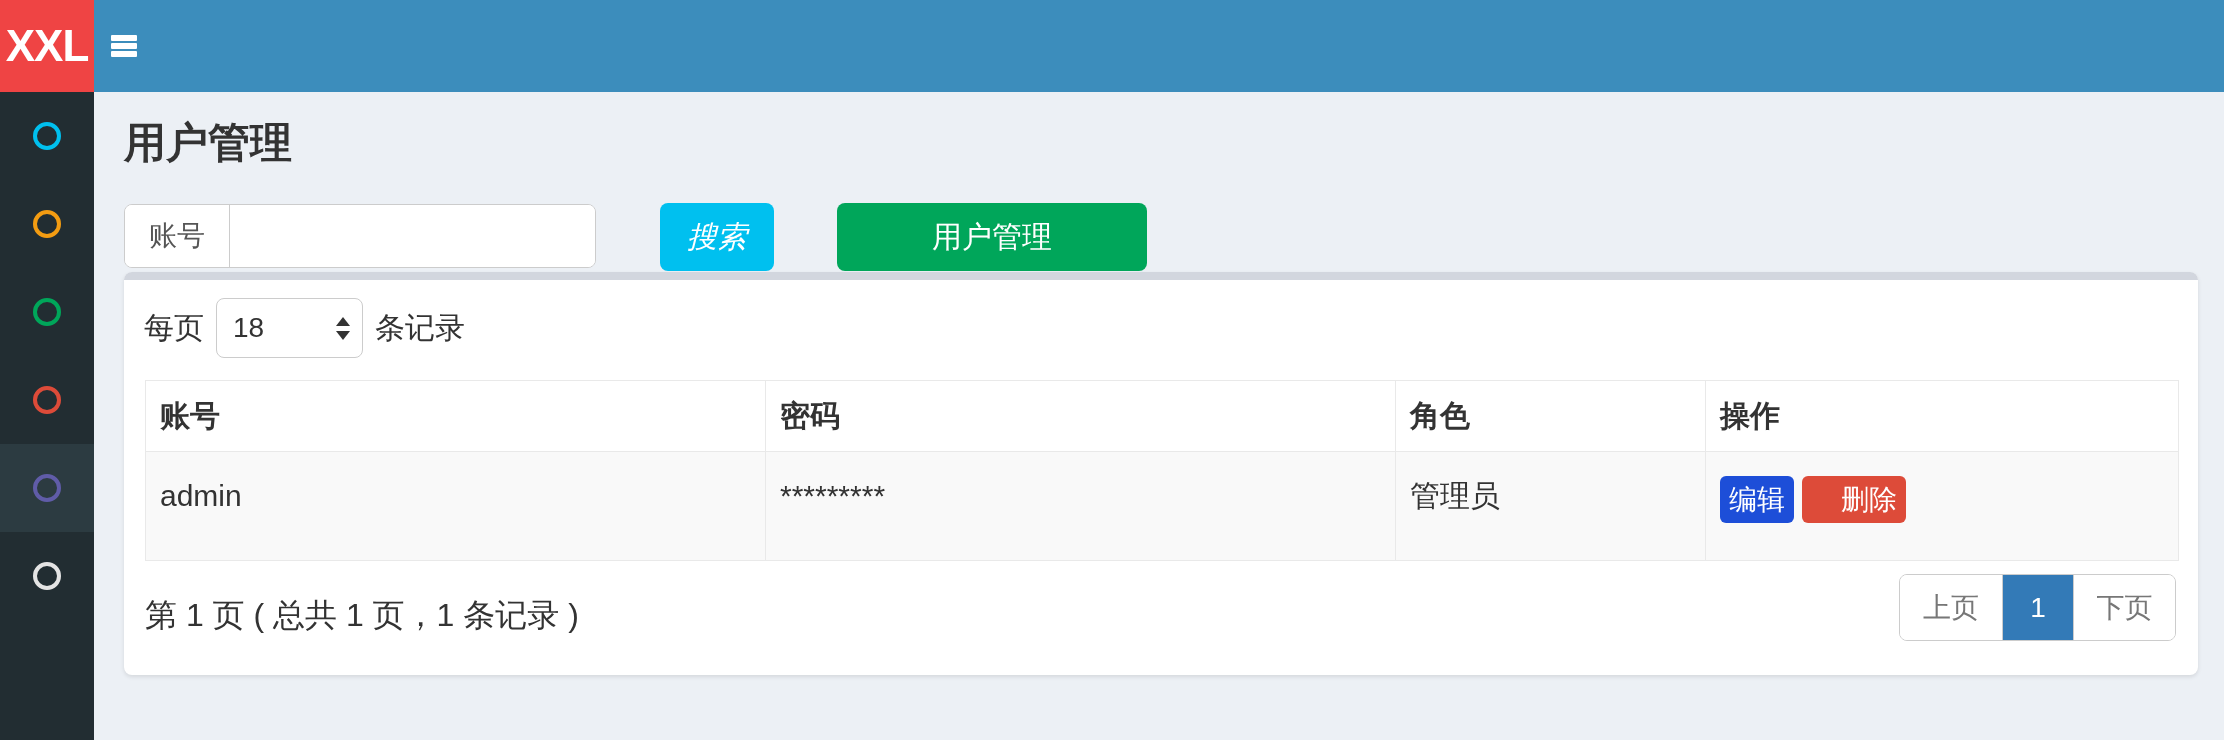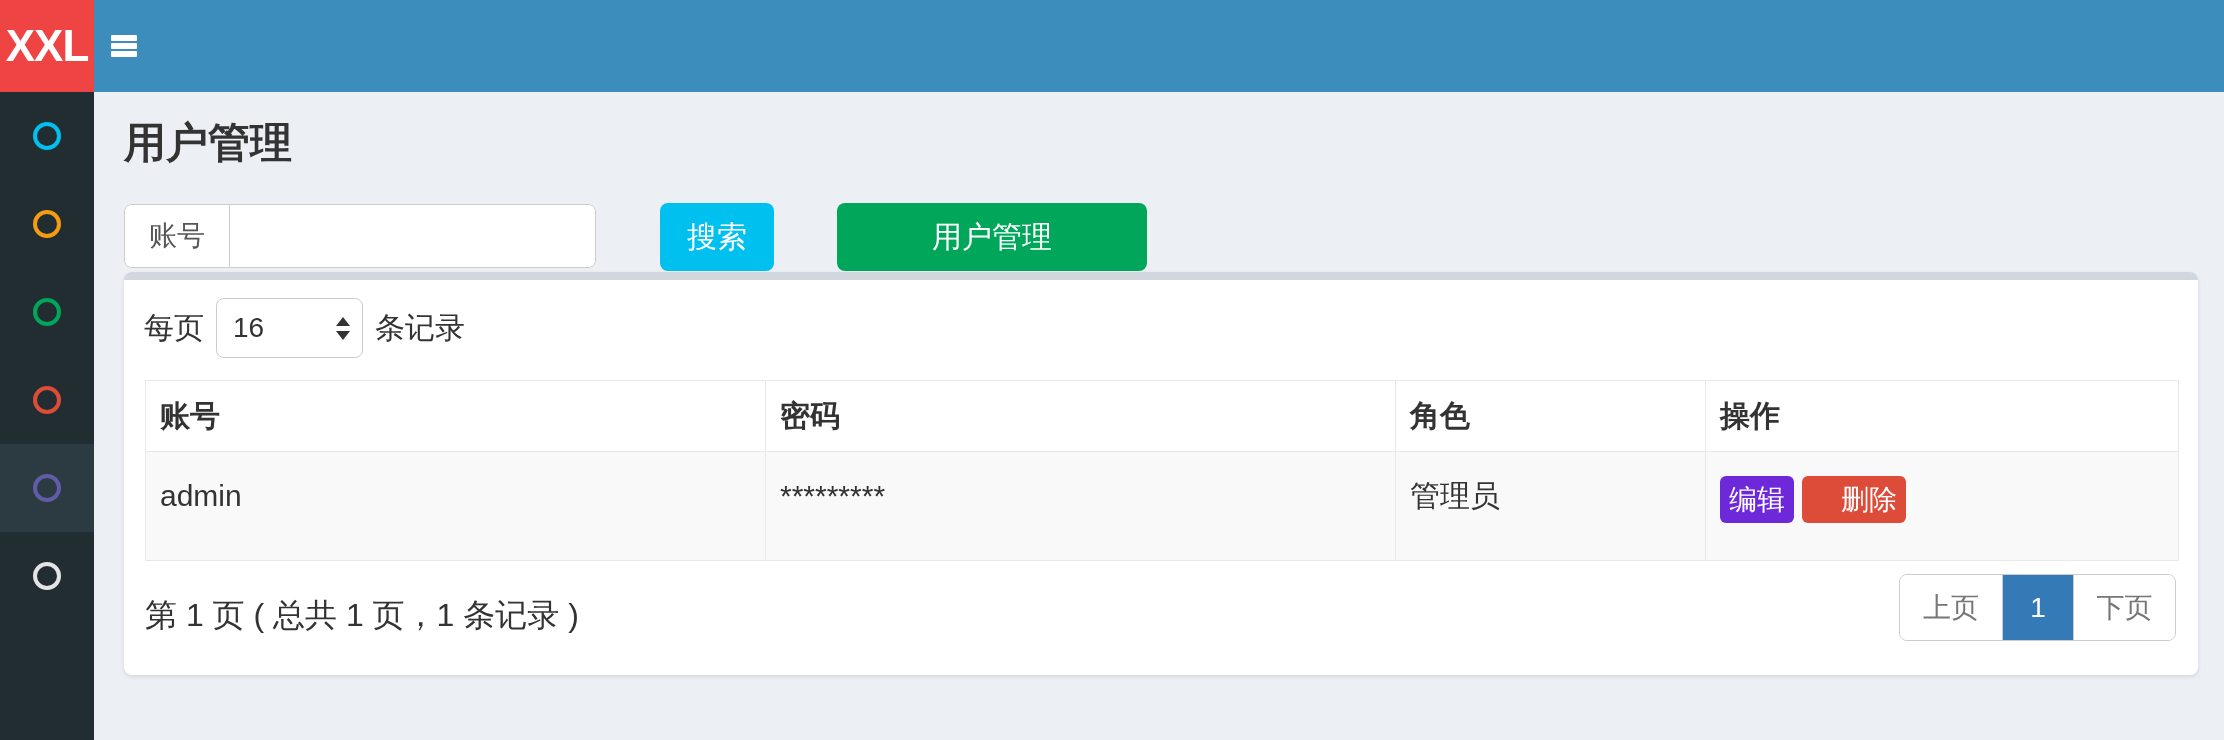--- a/index.html
+++ b/index.html
@@ -30,21 +30,21 @@
   .page-title{position:absolute;left:124px;top:120px;font-size:42px;line-height:46px;
         font-weight:bold;color:#333;margin:0;}
 
   
   .input-group{position:absolute;left:124px;top:204px;width:472px;height:64px;box-sizing:border-box;
         background:#fff;border:1px solid #ccc;border-radius:8px;display:flex;overflow:hidden;}
   .input-addon{width:104px;border-right:1px solid #ccc;display:flex;align-items:center;justify-content:center;
         font-size:28px;color:#555;background:#fff;flex:none;}
   .input-field{flex:1;border:none;outline:none;font-size:28px;padding:0 16px;color:#333;background:#fff;}
   .btn{border:none;cursor:pointer;color:#fff;border-radius:8px;}
-  .btn-search{position:absolute;left:660px;top:203px;width:114px;height:68px;background:#00c0ef;font-size:30px;}
+  .btn-search{position:absolute;left:660px;top:203px;width:114px;height:68px;background:#00c0ef;font-size:30px;font-style:italic;}
   .btn-add{position:absolute;left:837px;top:203px;width:310px;height:68px;background:#00a65a;font-size:30px;}
 
   
   .panel{position:absolute;left:124px;top:272px;width:2074px;height:403px;background:#fff;
         border-radius:8px;box-shadow:0 2px 4px rgba(0,0,0,0.10);}
   .panel-topbar{height:8px;background:#d2d6de;border-radius:8px 8px 0 0;}
 
   
   .pagesize-row{position:absolute;left:20px;top:26px;display:flex;align-items:center;
         font-size:30px;color:#333;}
@@ -59,21 +59,21 @@
         border-top:9px solid #333;}
   .pagesize-suffix{margin-left:12px;}
 
   
   .data-table{position:absolute;left:21px;top:108px;width:2033px;border-collapse:collapse;table-layout:fixed;}
   .data-table th,.data-table td{border:1px solid #e9e9e9;text-align:left;box-sizing:border-box;}
   .data-table th{height:71px;vertical-align:middle;padding:0 14px;font-size:30px;font-weight:bold;color:#333;background:#fff;}
   .data-table td{height:109px;vertical-align:top;padding:24px 14px 0;font-size:30px;color:#333;background:#f9f9f9;line-height:40px;}
   .cell-actions{display:flex;gap:8px;}
   .btn-mini{height:47px;padding:0 9px;font-size:28px;border-radius:6px;line-height:47px;}
-  .btn-edit{background:#6d28d9;}
+  .btn-edit{background:#1d4ed8;}
   .btn-delete{background:#dd4b39;padding-left:39px;}
 
   
   .page-info{position:absolute;left:21px;top:322px;font-size:32px;color:#333;}
   .pager{position:absolute;left:1775px;top:302px;height:67px;display:flex;
         border:1px solid #ccc;border-radius:8px;overflow:hidden;box-sizing:border-box;background:#fff;}
   .page-btn{border:none;background:#fff;color:#777;font-size:28px;cursor:pointer;padding:0;}
   .page-btn.prev{width:103px;border-right:1px solid #ccc;}
   .page-btn.next{width:102px;border-left:1px solid #ccc;}
   .page-btn.current{width:70px;background:#337ab7;color:#fff;}
@@ -121,21 +121,21 @@
   </div>
   <button class="btn btn-search">搜索</button>
   <button class="btn btn-add">用户管理</button>
 
   <section class="panel">
     <div class="panel-topbar"></div>
 
     <div class="pagesize-row">
       <span>每页</span>
       <div class="select-box">
-        <span class="value">16</span>
+        <span class="value">18</span>
         <span class="spinners">
           <span class="tri-up"></span>
           <span class="tri-down"></span>
         </span>
       </div>
       <span class="pagesize-suffix">条记录</span>
     </div>
 
     <table class="data-table">
       <colgroup>

